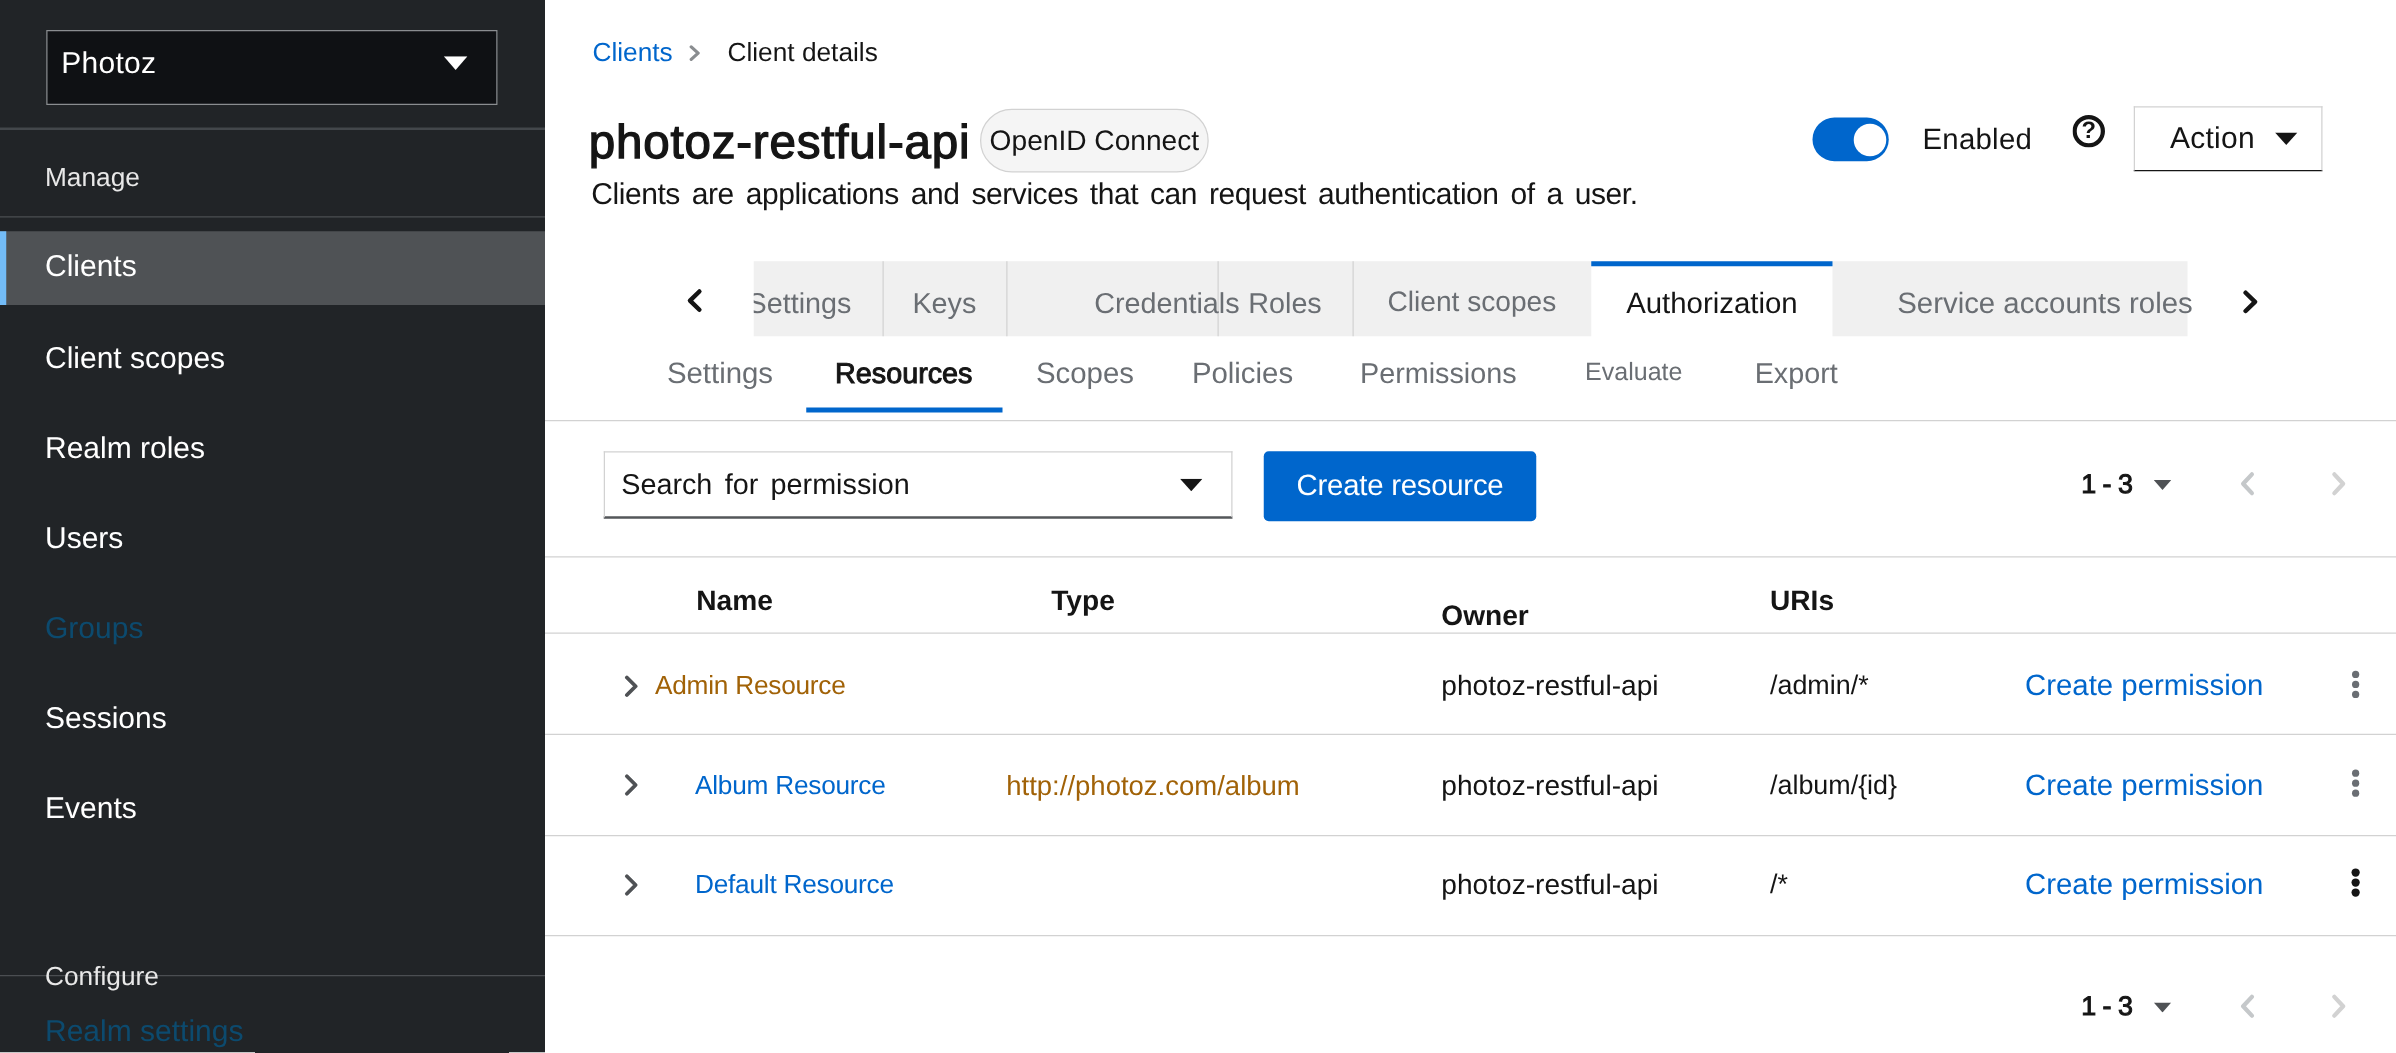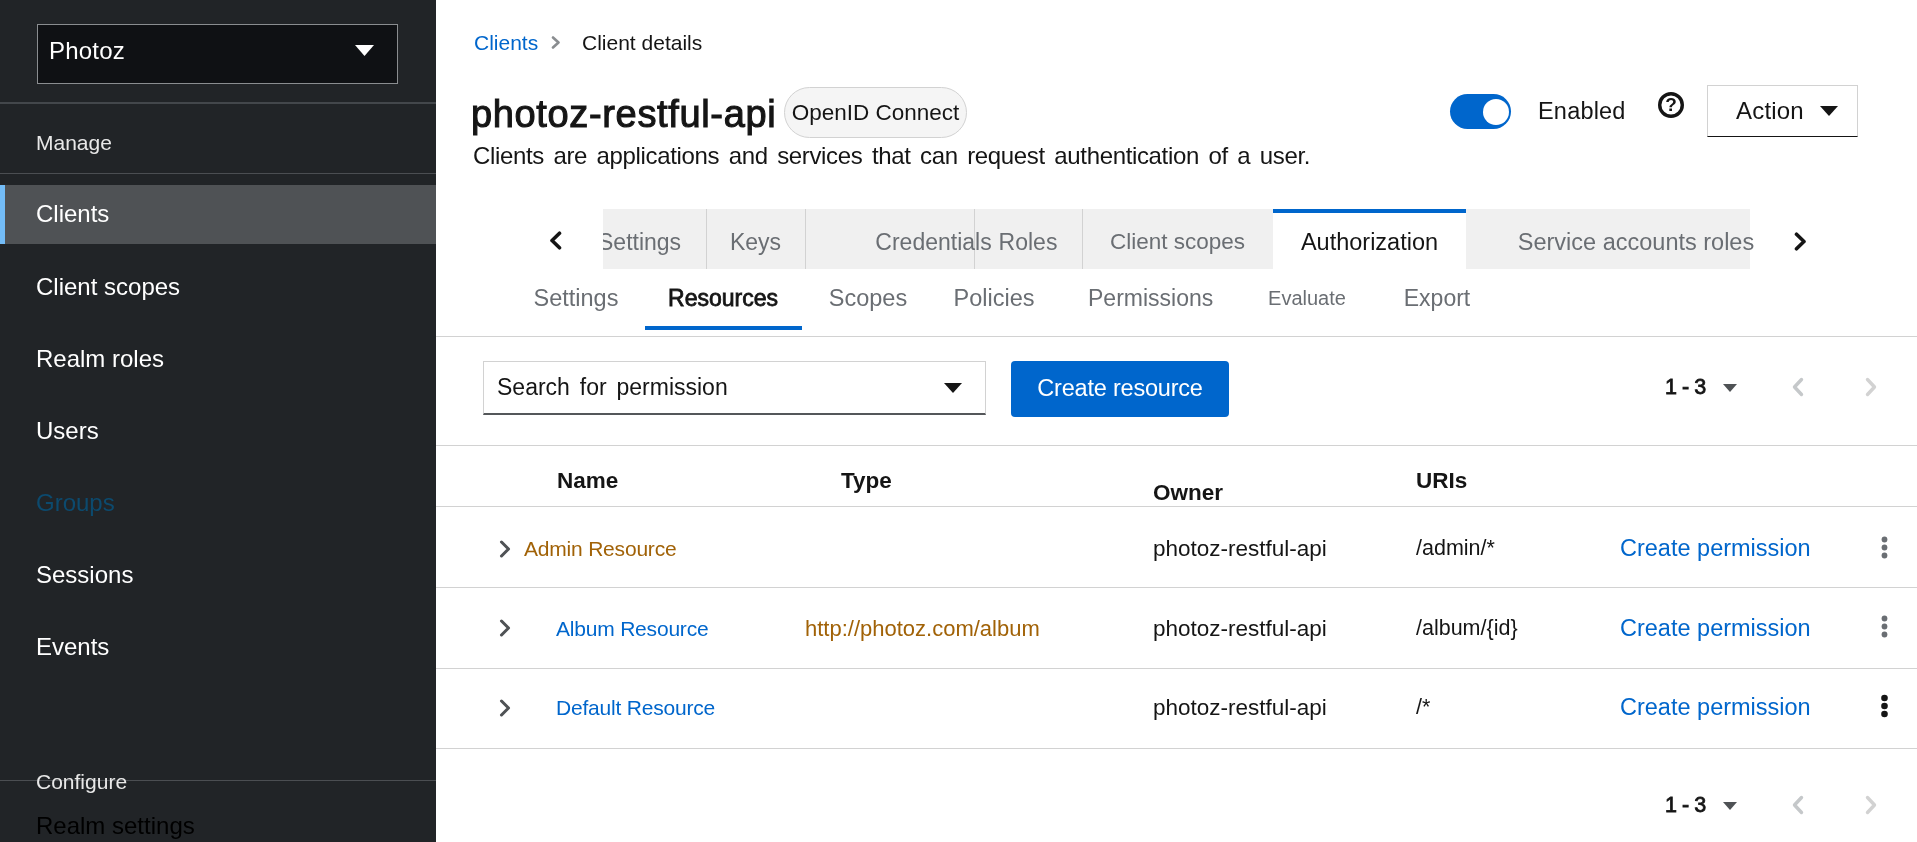--- a/index.html
+++ b/index.html
@@ -31,21 +31,21 @@
   <div class="abs" style="left:0;top:185px;width:436px;height:59px;background:#4f5255;"></div>
   <div class="abs" style="left:0;top:185px;width:5px;height:59px;background:#73bcf7;"></div>
   <div class="t" style="left:36px;top:201px;line-height:26px;font-size:24px;color:#fff;">Clients</div>
   <div class="t" style="left:36px;top:274px;line-height:26px;font-size:24px;color:#fff;">Client scopes</div>
   <div class="t" style="left:36px;top:346px;line-height:26px;font-size:24px;color:#fff;">Realm roles</div>
   <div class="t" style="left:36px;top:418px;line-height:26px;font-size:24px;color:#fff;">Users</div>
   <div class="t" style="left:36px;top:490px;line-height:26px;font-size:24px;color:#0c4a6e;text-align:center;">Groups</div>
   <div class="t" style="left:36px;top:562px;line-height:26px;font-size:24px;color:#fff;">Sessions</div>
   <div class="t" style="left:36px;top:634px;line-height:26px;font-size:24px;color:#fff;">Events</div>
   <div class="t" style="left:36px;top:747px;line-height:22px;font-size:21px;color:#e8e8e8;margin-top:24px;">Configure</div>
-  <div class="t" style="left:36px;top:813px;line-height:26px;font-size:24px;color:#000000;">Realm settings</div>
+  <div class="t" style="left:36px;top:813px;line-height:26px;font-size:24px;color:#0c4a6e;">Realm settings</div>
 
   <div class="t" style="left:474px;top:31px;line-height:23px;font-size:21px;color:#0066cc;">Clients</div>
   <svg style="left:551px;top:36px;" width="10" height="13" viewBox="0 0 10 13">
       <path d="M2 1.5 L7.5 6.5 L2 11.5" fill="none" stroke="#8a8d90" stroke-width="2.6" stroke-linecap="round" stroke-linejoin="round"></path>
     </svg>
   <div class="t" style="left:582px;top:31px;line-height:23px;font-size:21px;color:#151515;">Client details</div>
 
   <div class="t" style="left:471px;top:94px;line-height:40px;font-size:38px;font-weight:normal;-webkit-text-stroke:1.05px #151515;color:#151515;letter-spacing:0.65px;">photoz‑restful‑api</div>
   <div class="abs" style="left:784px;top:87px;width:183px;height:51px;background:#f5f5f5;border:1px solid #d2d2d2;border-radius:26px;"></div>
   <div class="t ctr" style="left:784px;top:100px;width:183px;line-height:25px;font-size:22.5px;color:#151515;">OpenID Connect</div>

